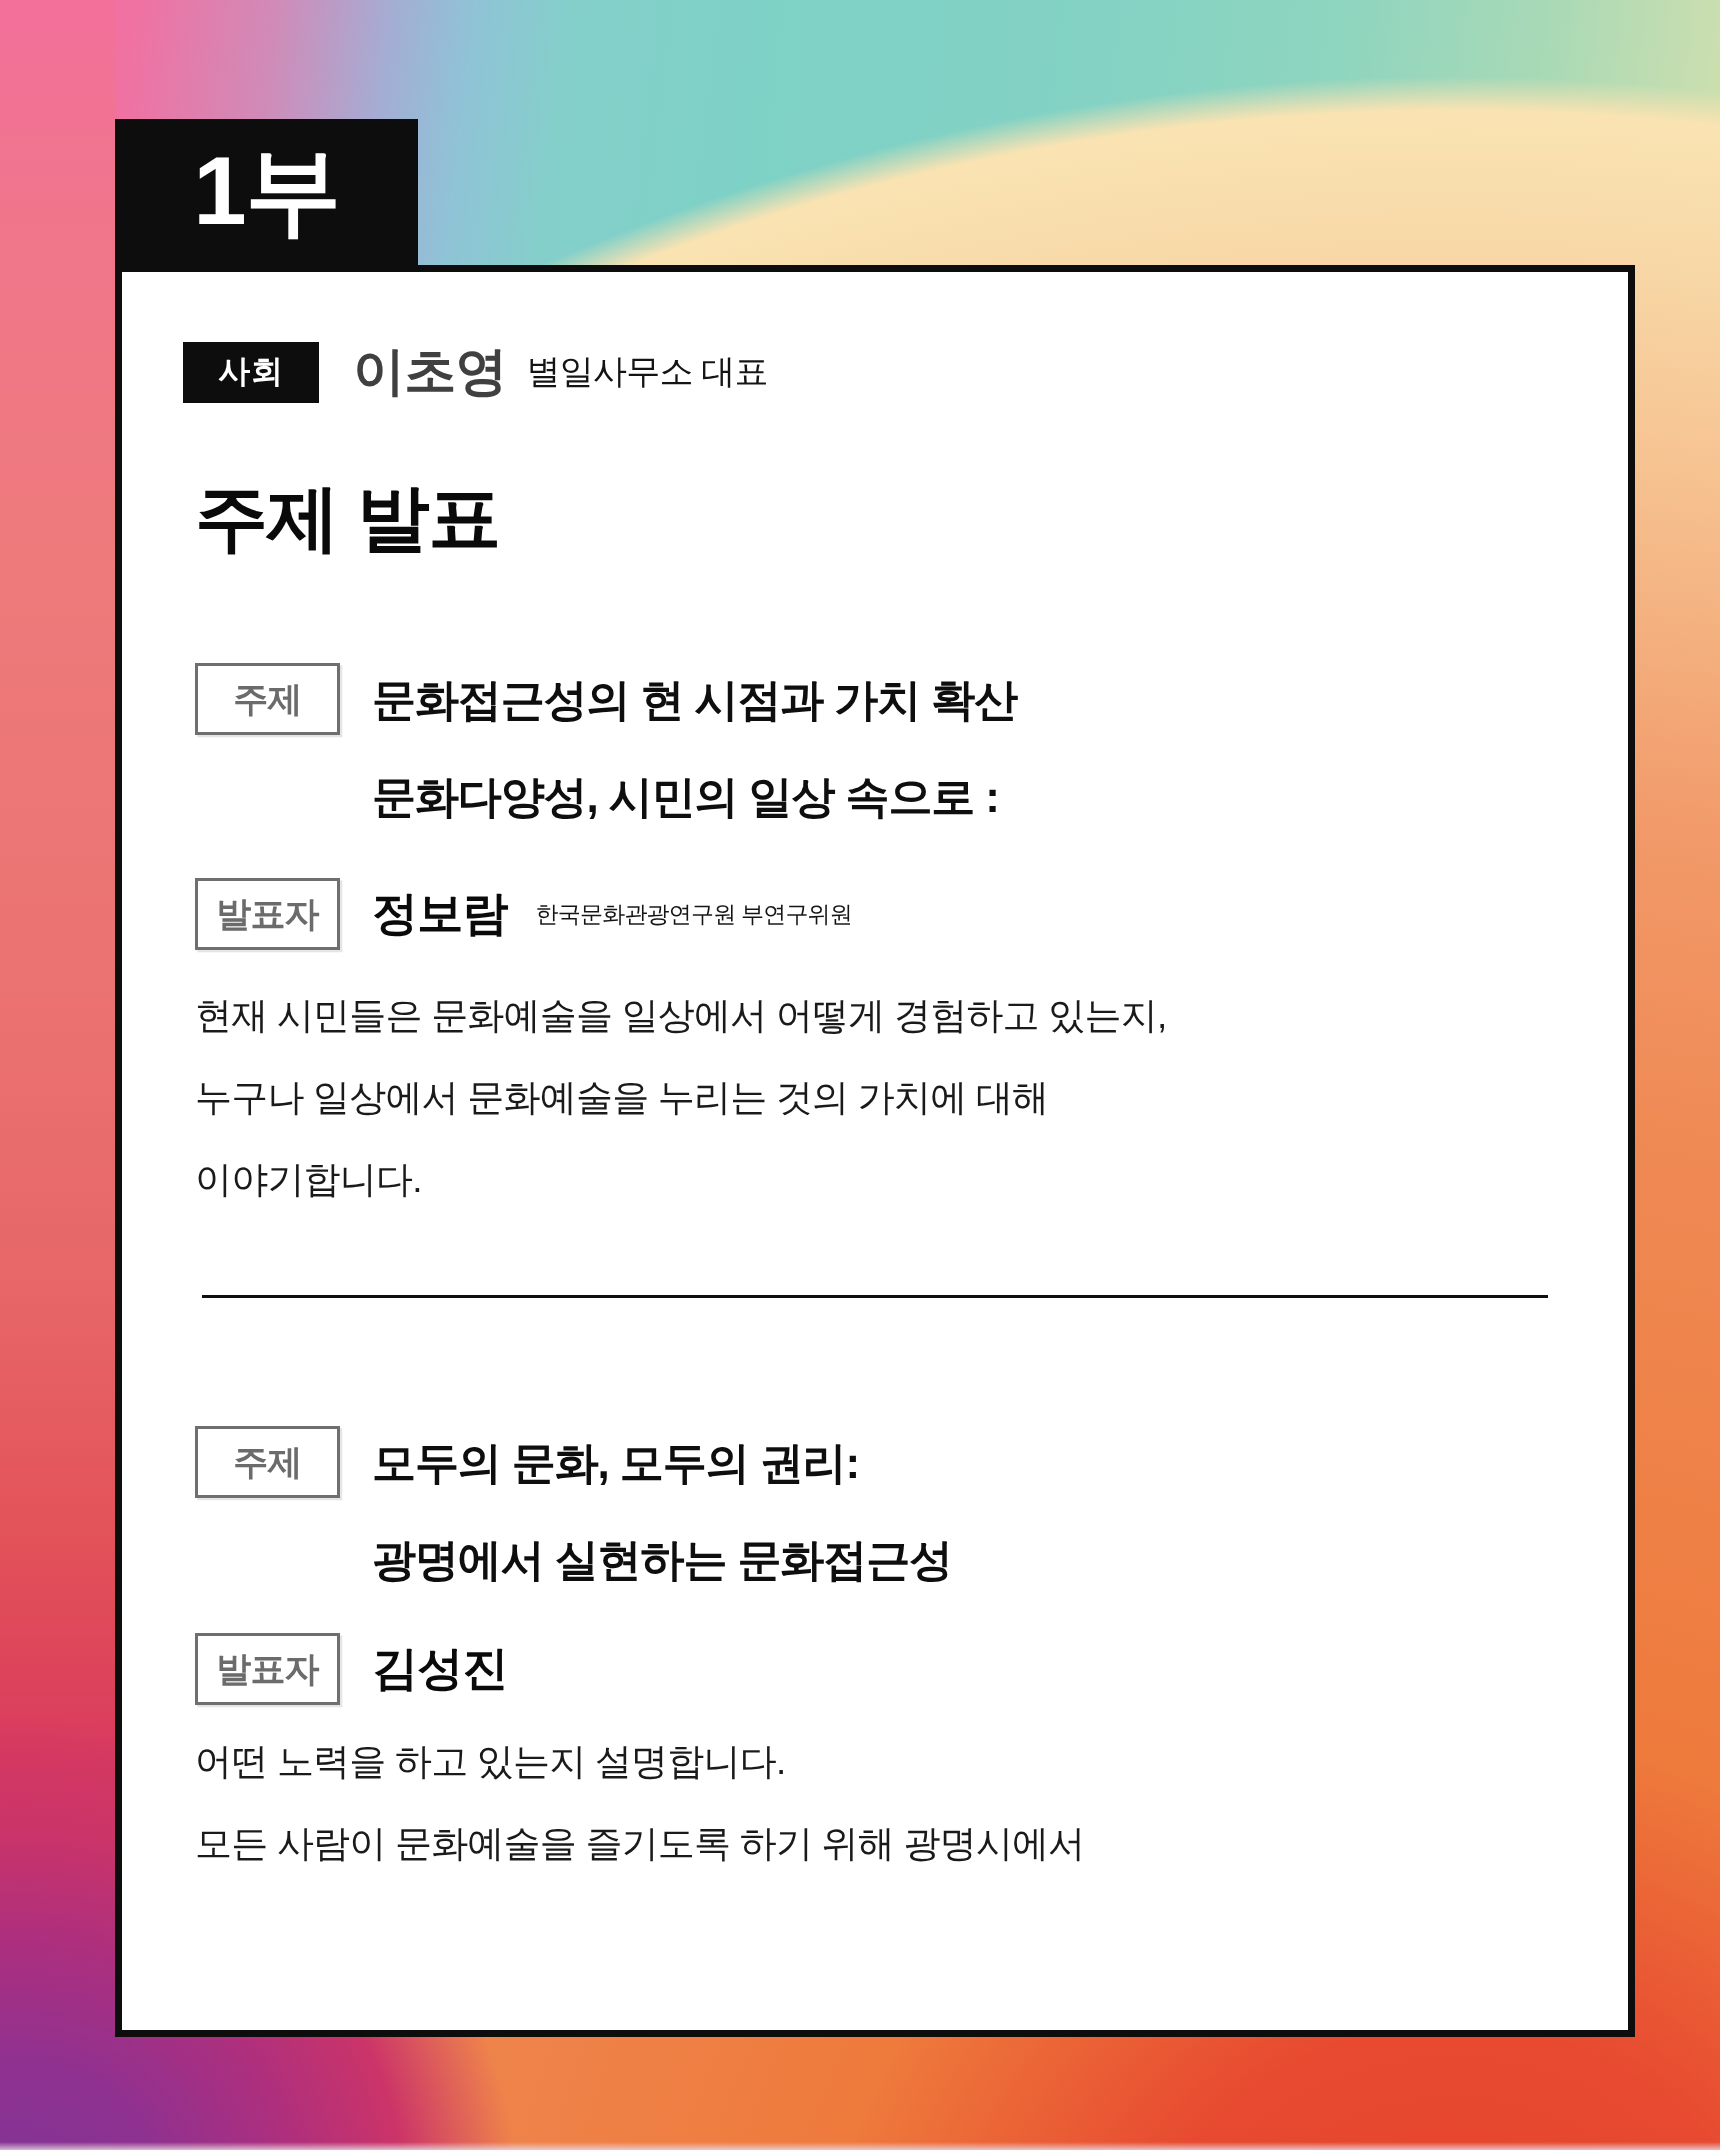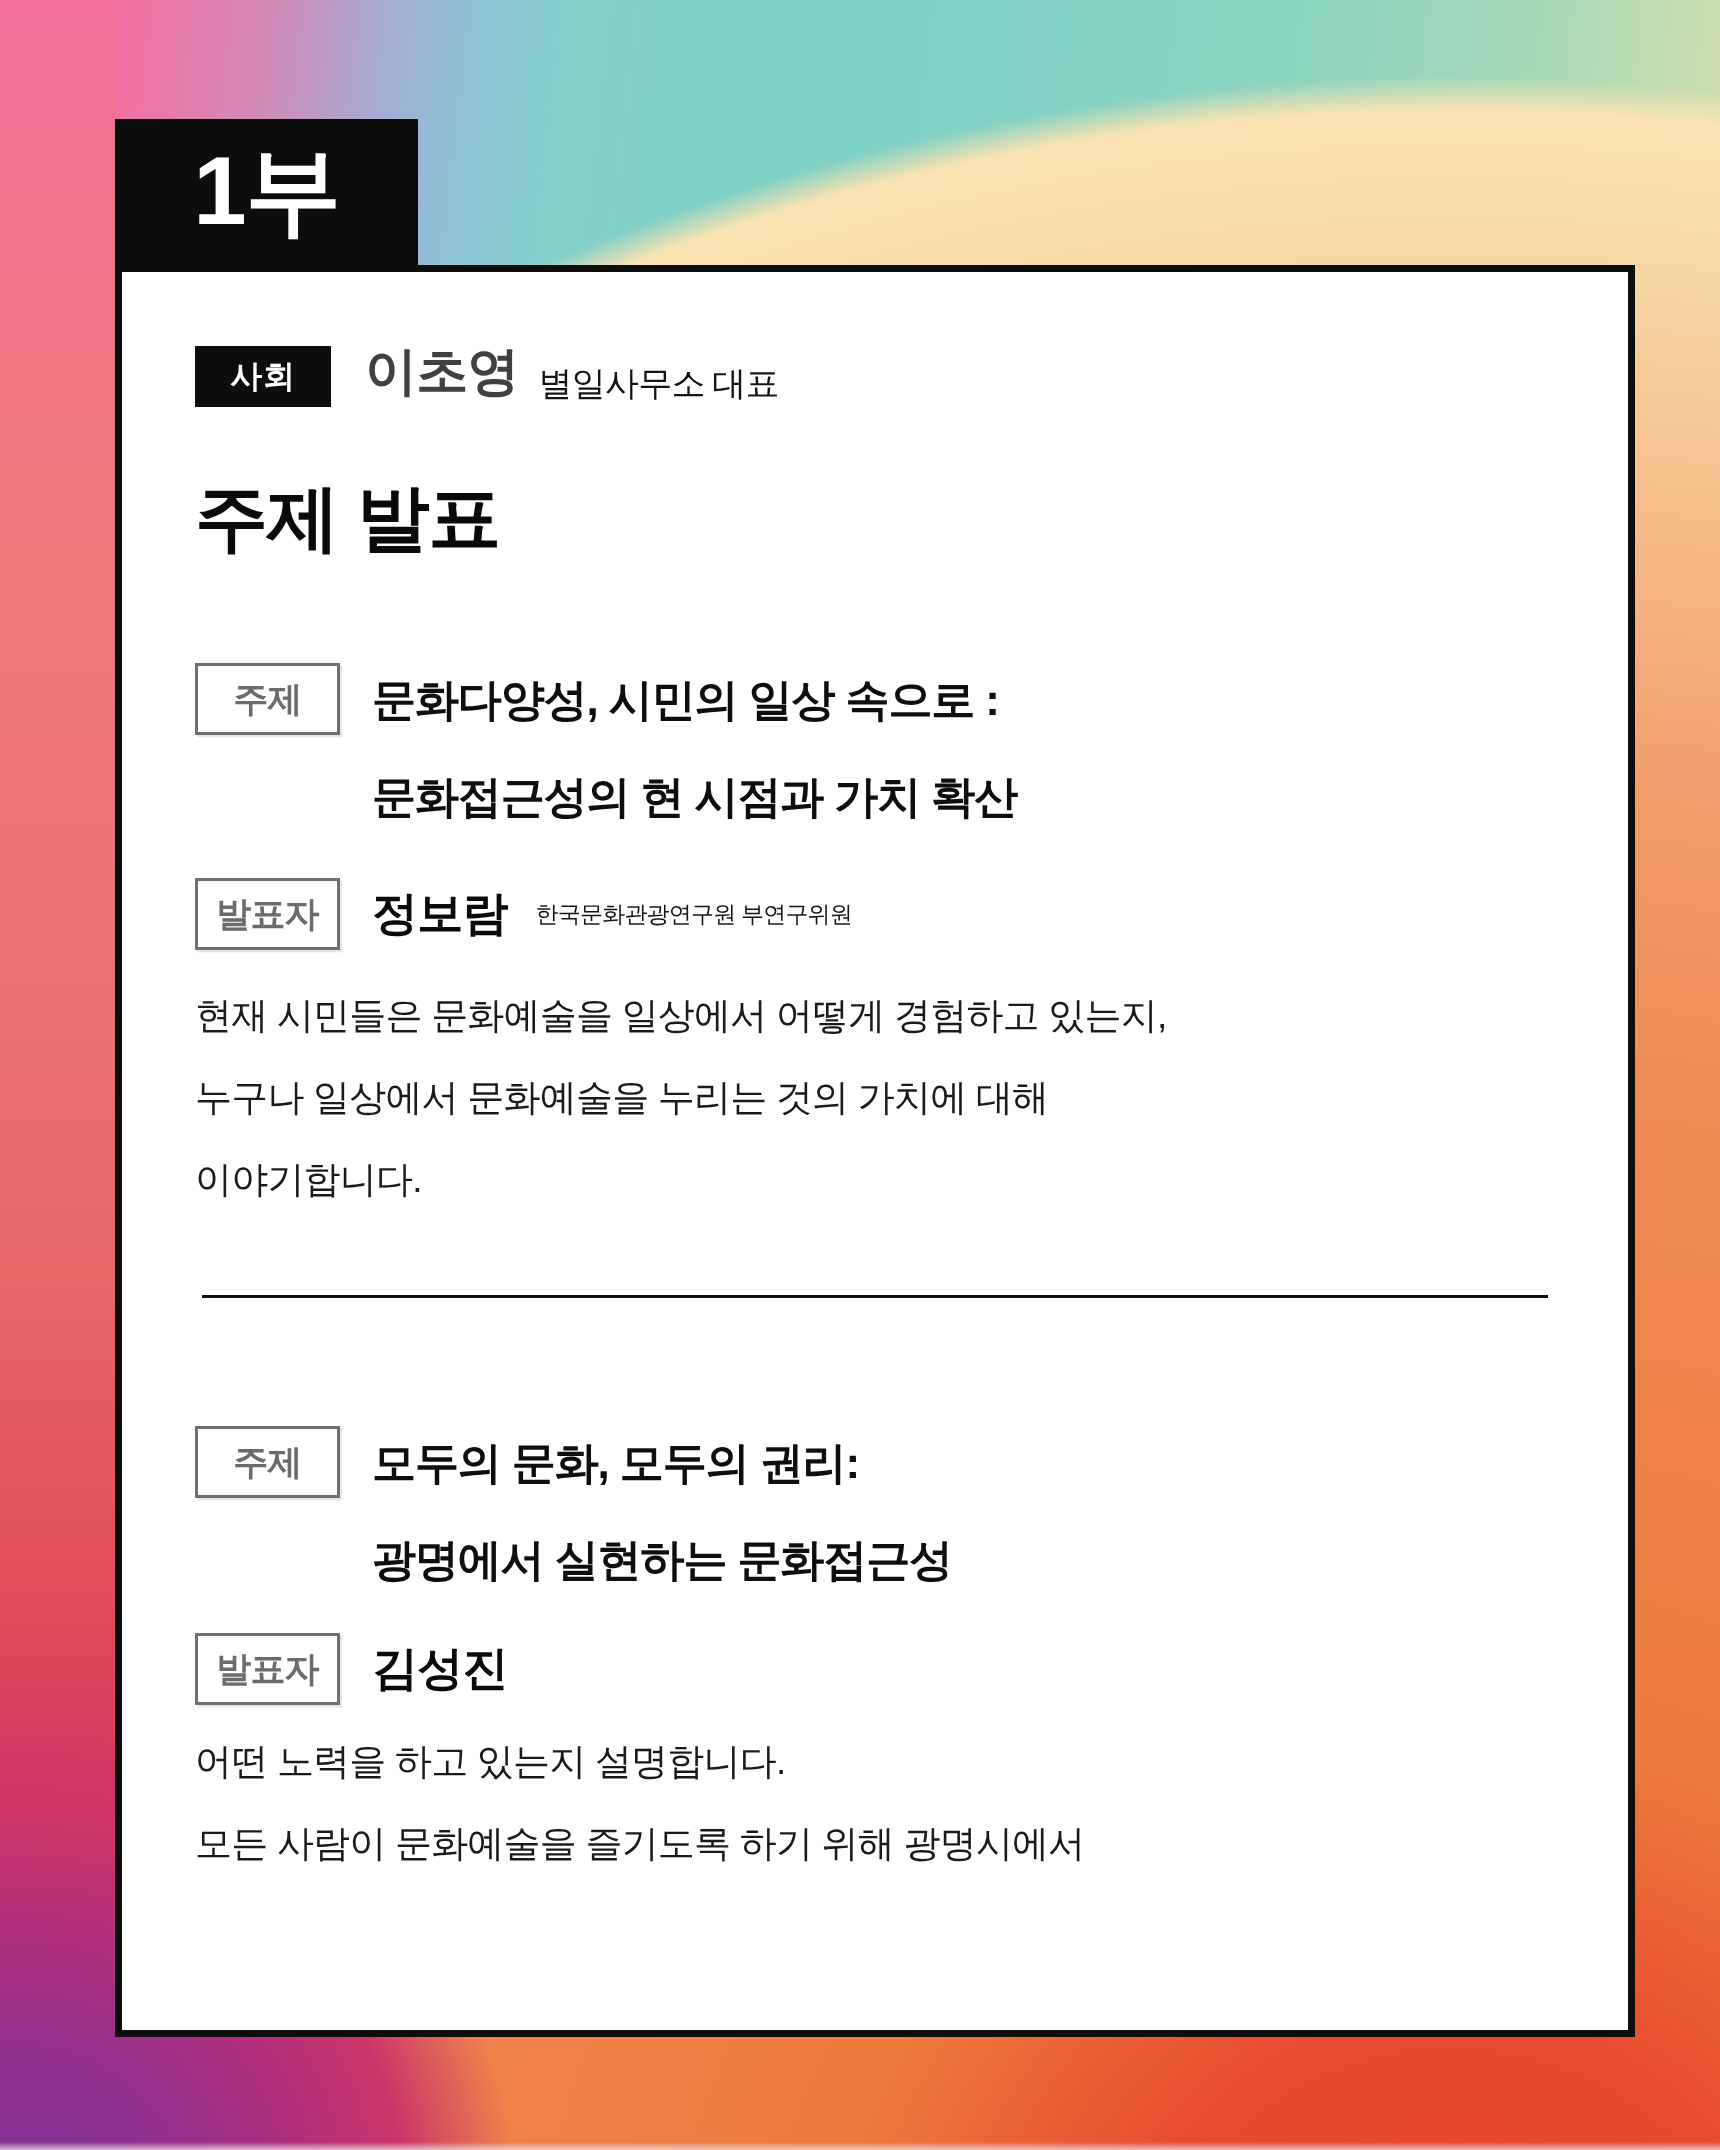--- a/index.html
+++ b/index.html
@@ -41,22 +41,22 @@
     color:#fff;font-size:96px;font-weight:800;letter-spacing:-1.5px;
   }
 
   .card{
     position:absolute;left:115px;top:265px;width:1520px;height:1772px;
     box-sizing:border-box;border:7.6px solid #0d0d0d;background:#ffffff;
   }
   .card-inner{position:relative;width:100%;height:100%;}
 
   .moderator-row{
-    position:absolute;left:73px;top:65px;
-    display:flex;align-items:flex-end;font-family:Liberation Serif, serif;
+    position:absolute;left:61px;top:65px;
+    display:flex;align-items:center;
   }
   .tag-black{
     width:136px;height:61px;background:#0d0d0d;flex:0 0 auto;
     display:flex;align-items:center;justify-content:center;
     color:#fff;font-size:32px;font-weight:700;letter-spacing:0.8px;
   }
   .moderator-name{
     margin-left:34px;font-size:52px;font-weight:800;color:#404040;letter-spacing:-0.8px;
   }
   .moderator-aff{
@@ -122,22 +122,22 @@
         <div class="tag-black">사회</div>
         <div class="moderator-name">이초영</div>
         <div class="moderator-aff">별일사무소 대표</div>
       </div>
 
       <div class="section-title">주제 발표</div>
 
       <div class="topic-row s1-topic">
         <div class="tag-gray">주제</div>
         <div class="topic-lines">
+          <div>문화접근성의 현 시점과 가치 확산</div>
           <div>문화다양성, 시민의 일상 속으로 :</div>
-          <div>문화접근성의 현 시점과 가치 확산</div>
         </div>
       </div>
 
       <div class="presenter-row s1-presenter">
         <div class="tag-gray">발표자</div>
         <div class="presenter-name">정보람</div>
         <div class="presenter-aff">한국문화관광연구원 부연구위원</div>
       </div>
 
       <div class="description s1-desc">

